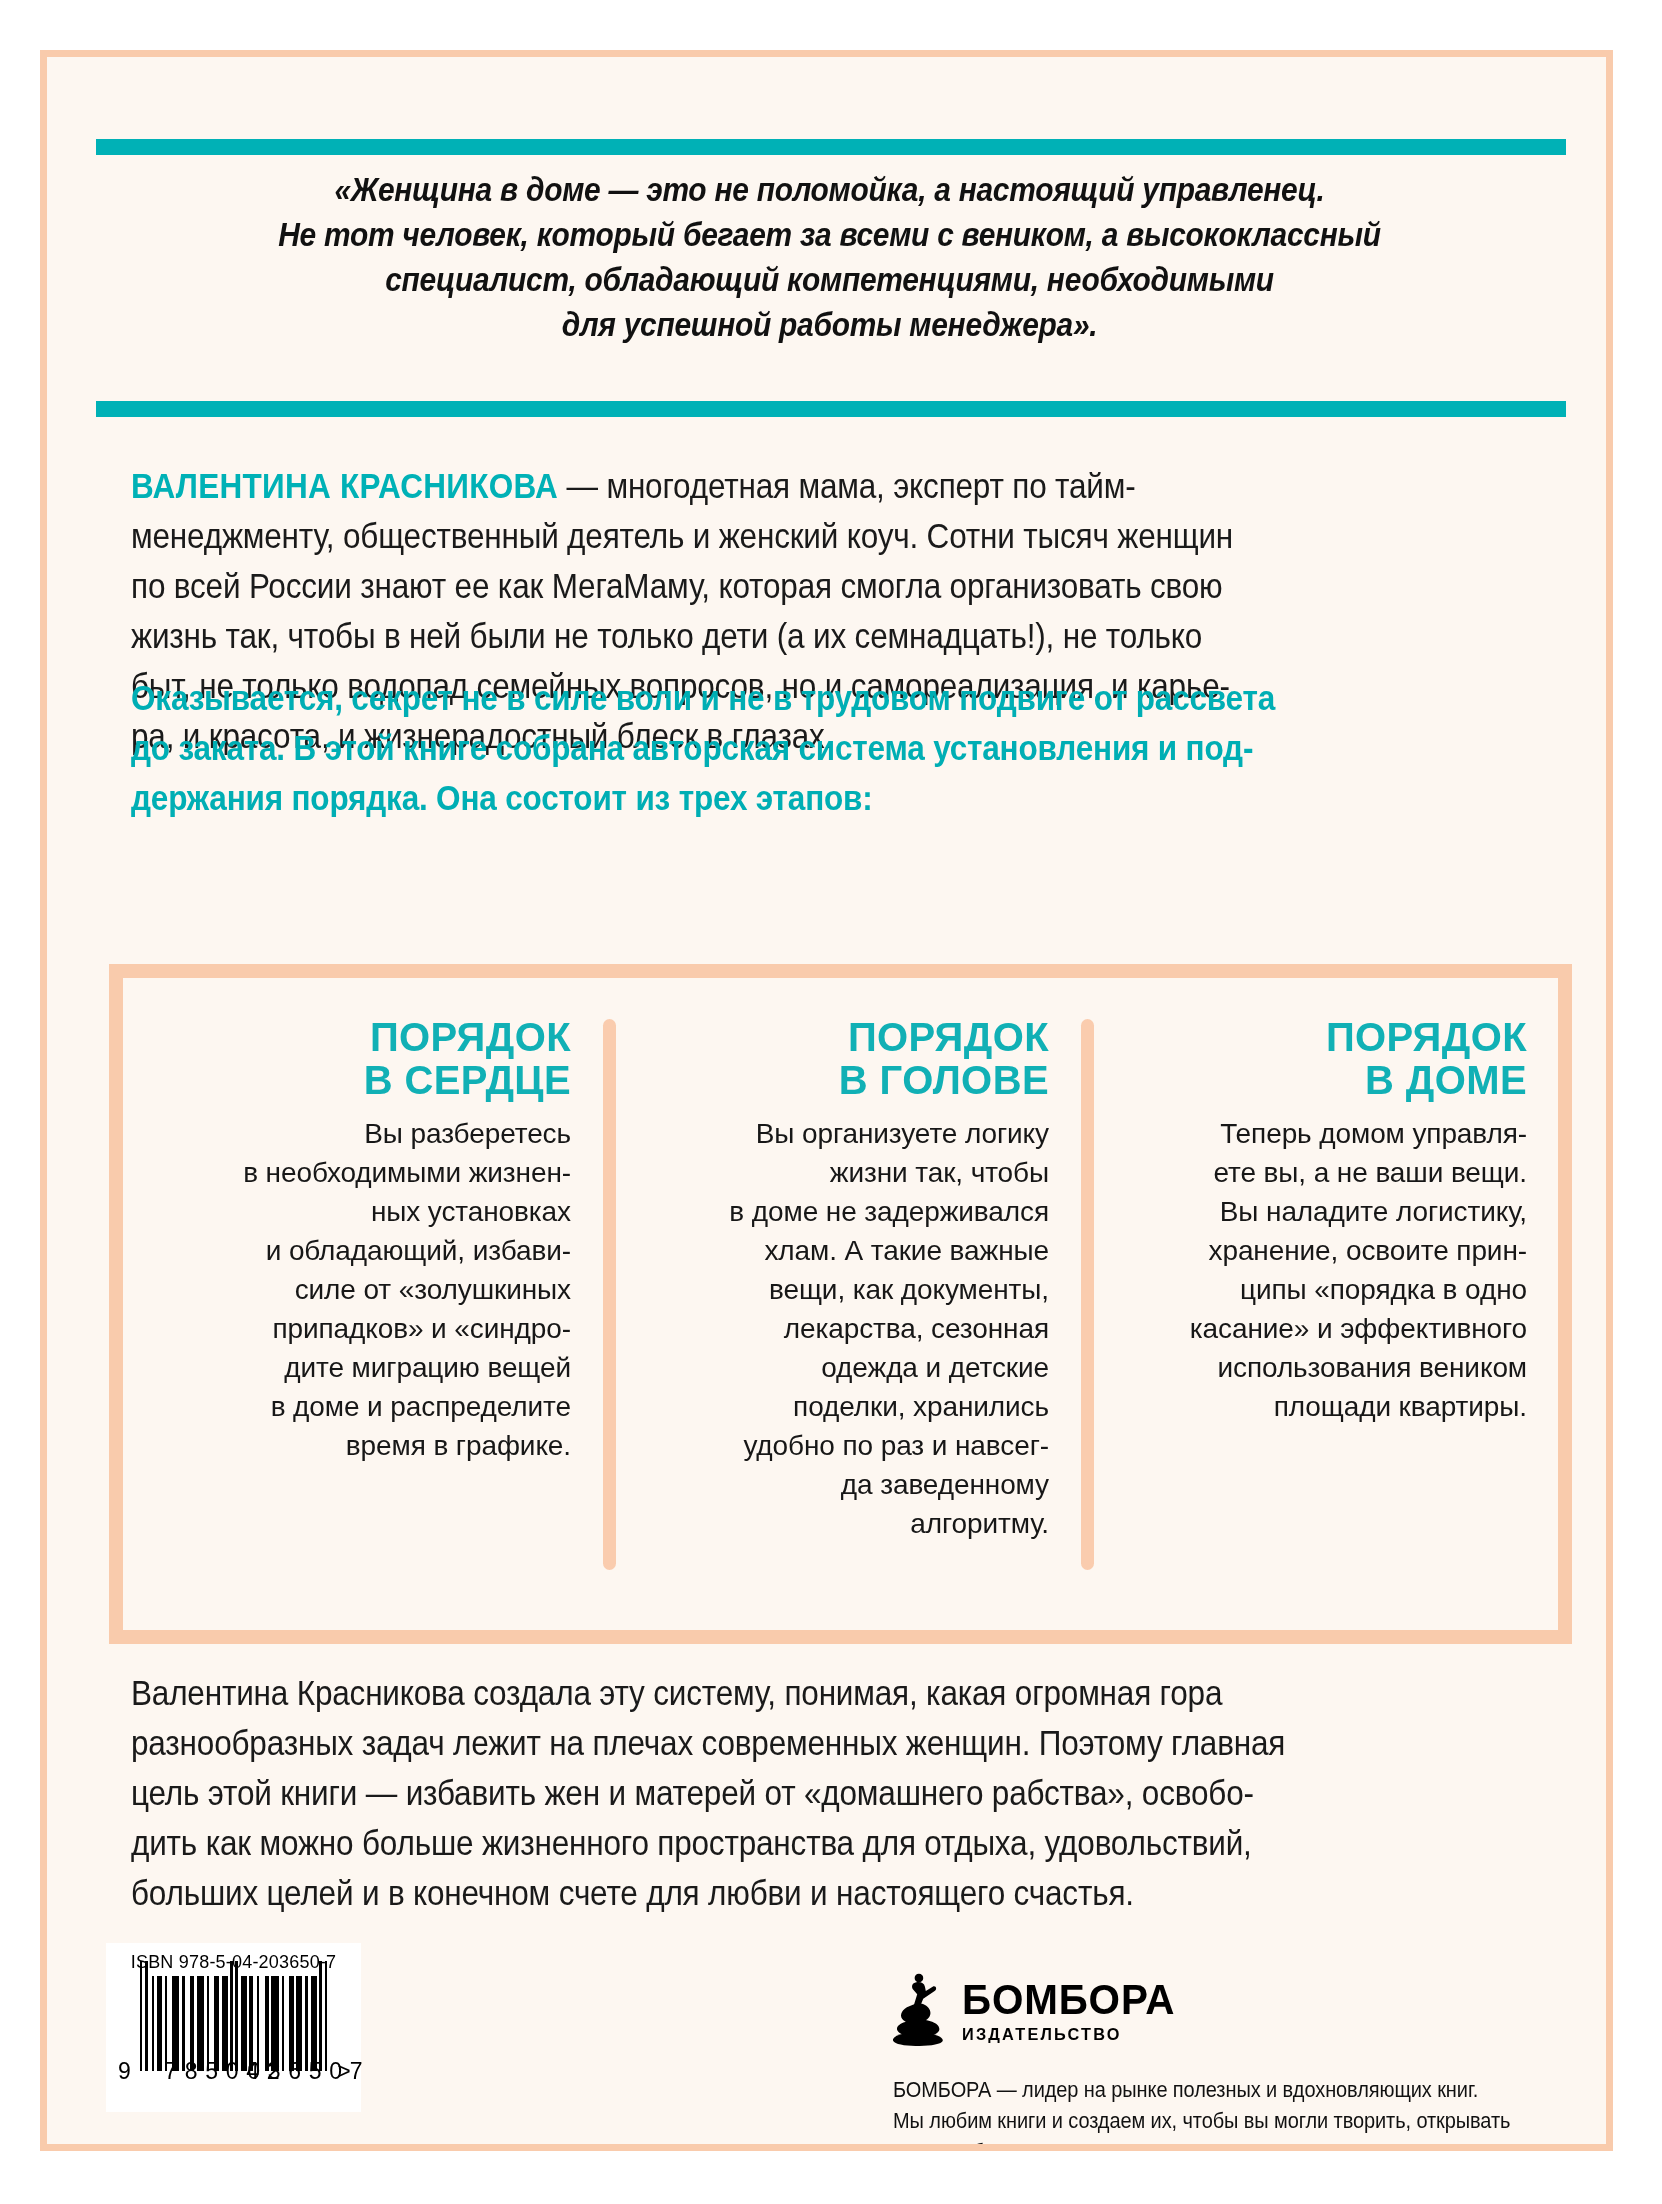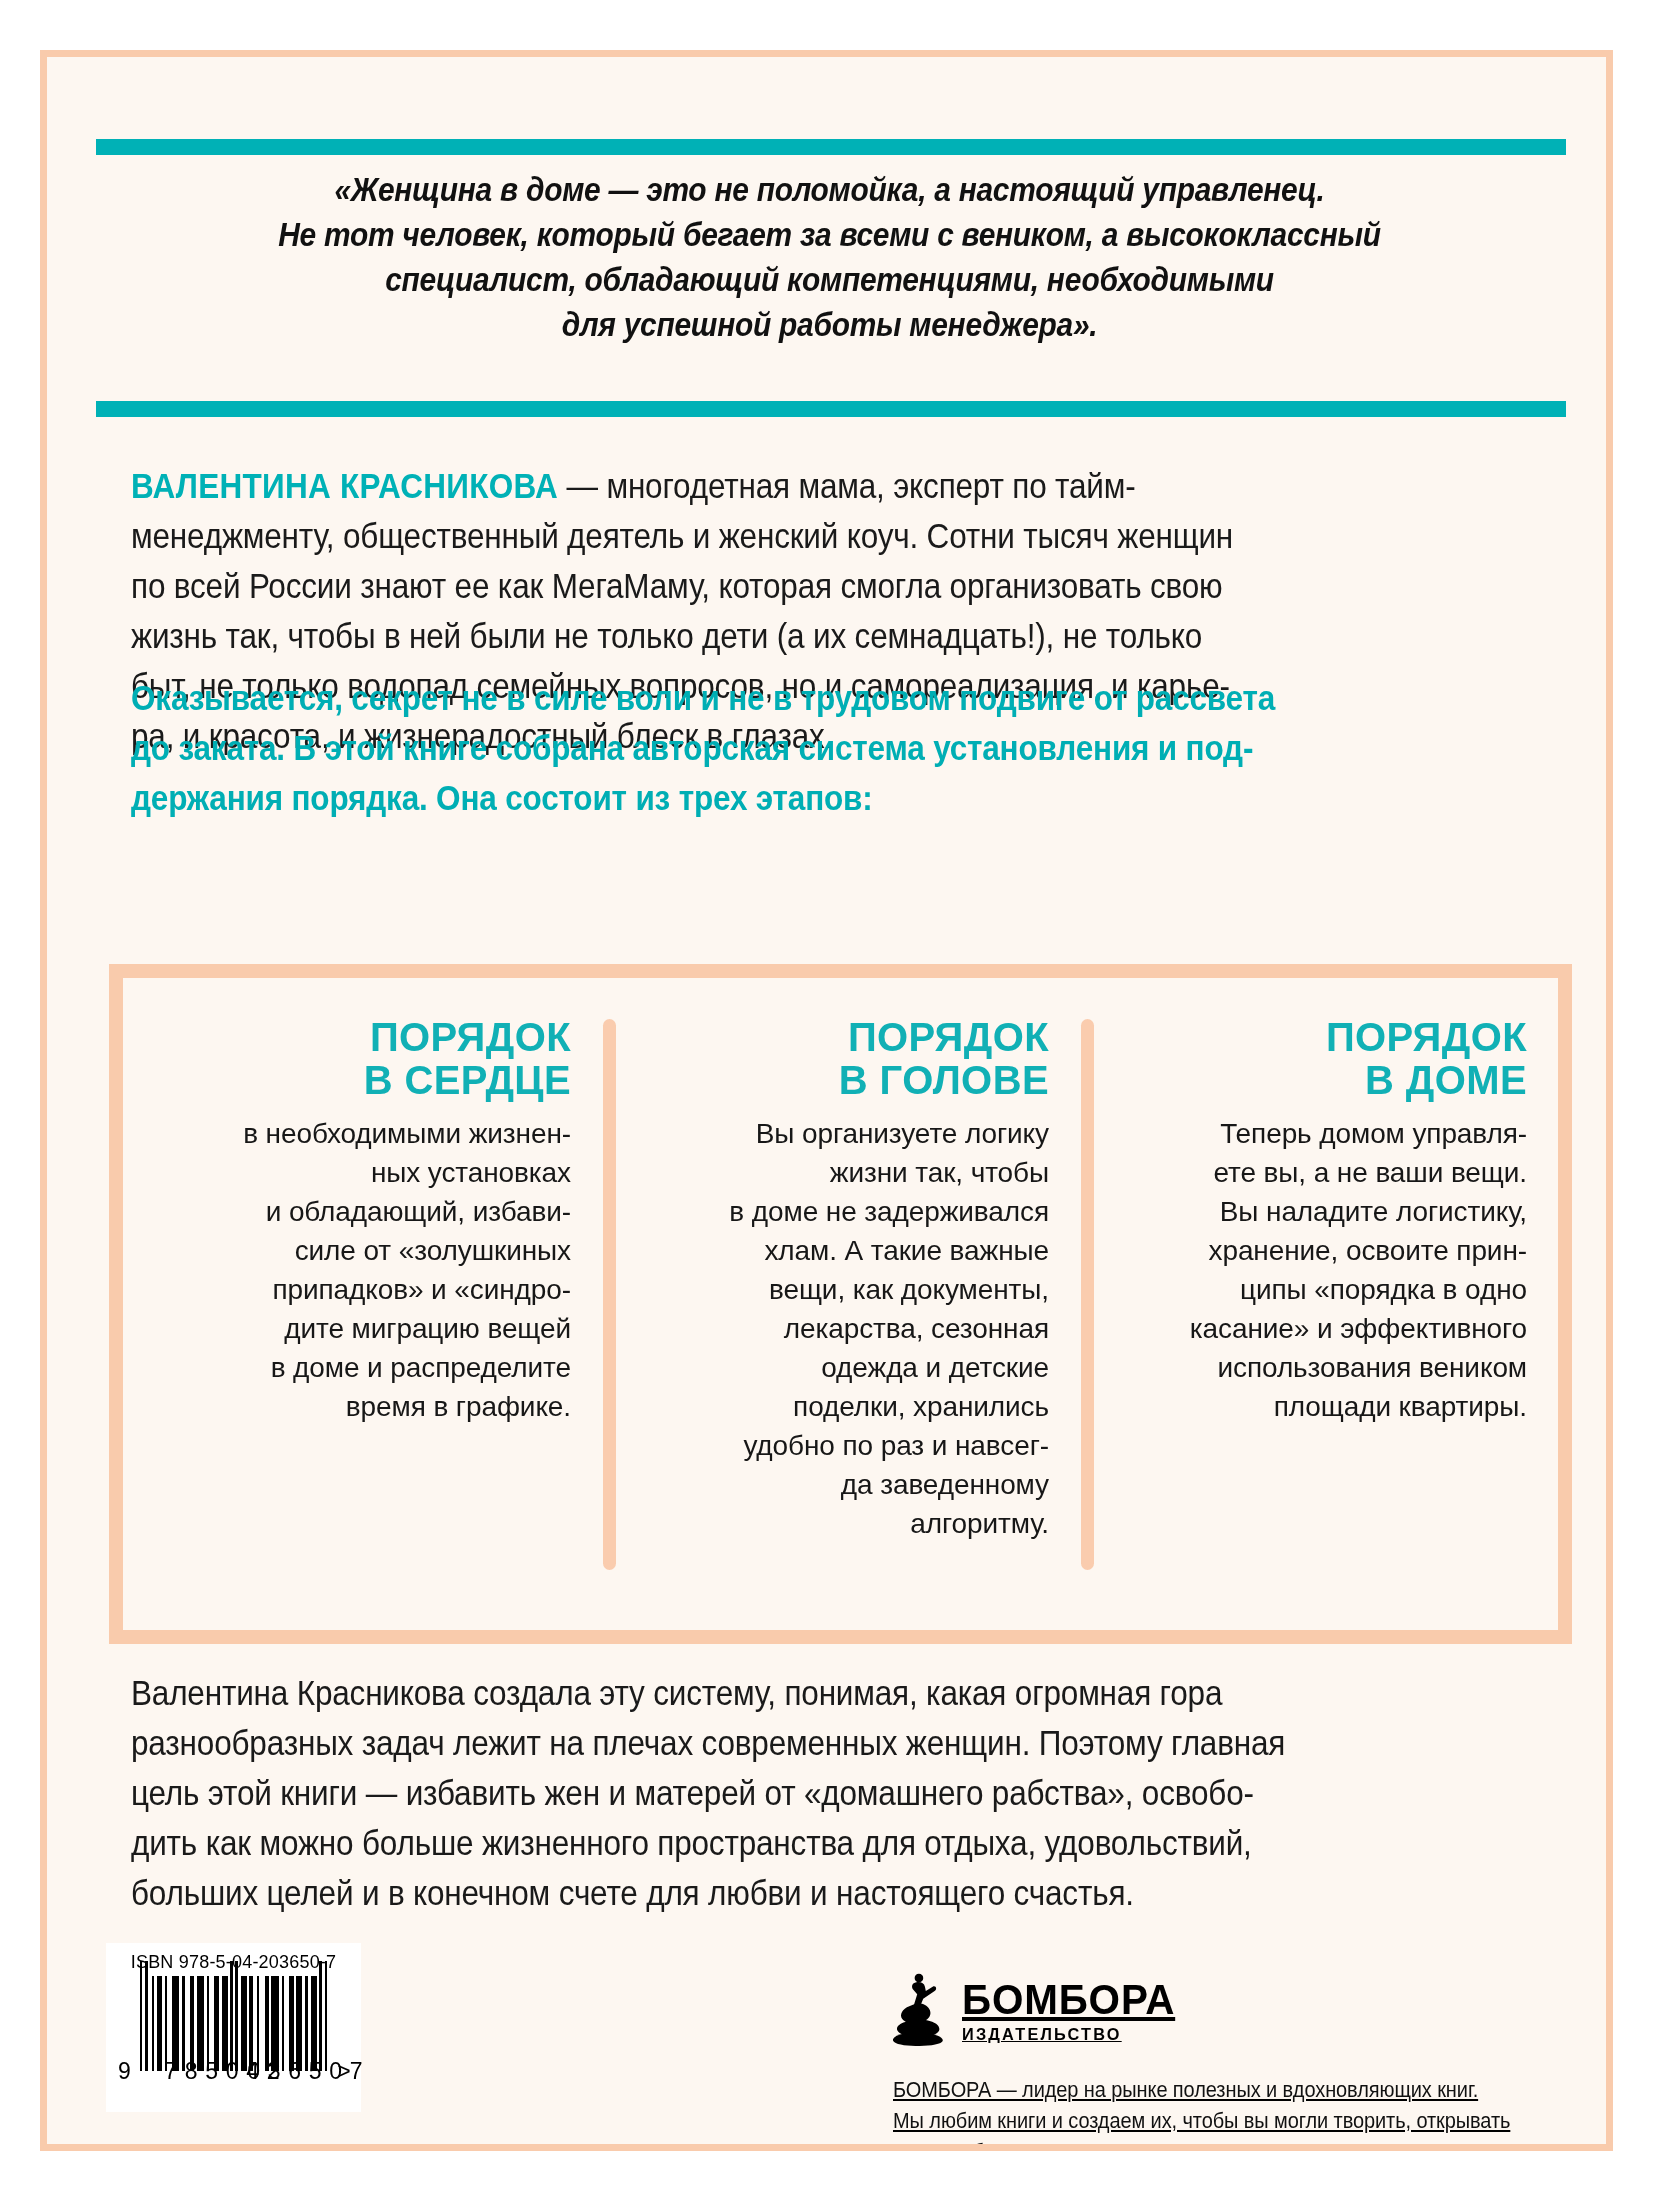--- a/index.html
+++ b/index.html
@@ -216,21 +216,20 @@
   .ean-digits span { position: absolute; bottom: 0; }
   .ean-d0 { left: 1.7px; }
   .ean-d1 { left: 48px; letter-spacing: 7.7px; }
   .ean-d2 { left: 131px; letter-spacing: 7.7px; }
   .ean-d3 { right: 0px; }
 
   .publisher {
     position: absolute;
     left: 846px;
     top: 1915px;
-    text-decoration: underline;
   }
   .logo-row {
     display: flex;
     align-items: flex-start;
     gap: 12px;
   }
   .logo-mark { width: 57px; height: 74px; flex: 0 0 auto; }
   .logo-words { padding-top: 5.2px; }
   .logo-name {
     font-family: "Liberation Sans Narrow", "Liberation Sans", sans-serif;
@@ -298,20 +297,21 @@
 
         <div class="divider d1"></div>
         <div class="divider d2"></div>
 
         <div class="col">
           <div class="col-title">
             <span class="ln">ПОРЯДОК</span>
             <span class="ln">В СЕРДЦЕ</span>
           </div>
           <div class="col-body">
+            <span class="ln">Вы разберетесь</span>
             <span class="ln">в необходимыми жизнен-</span>
             <span class="ln">ных установках</span>
             <span class="ln">и обладающий, избави-</span>
             <span class="ln">силе от «золушкиных</span>
             <span class="ln">припадков» и «синдро-</span>
             <span class="ln">дите миграцию вещей</span>
             <span class="ln">в доме и распределите</span>
             <span class="ln">время в графике.</span>
           </div>
         </div>

